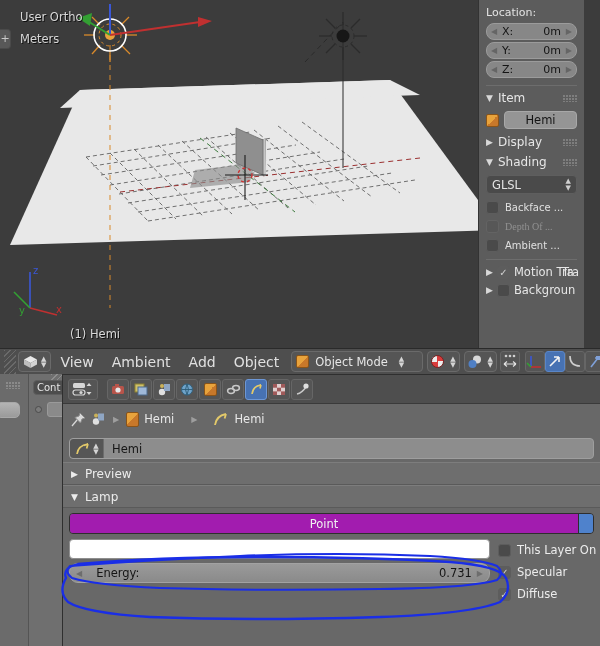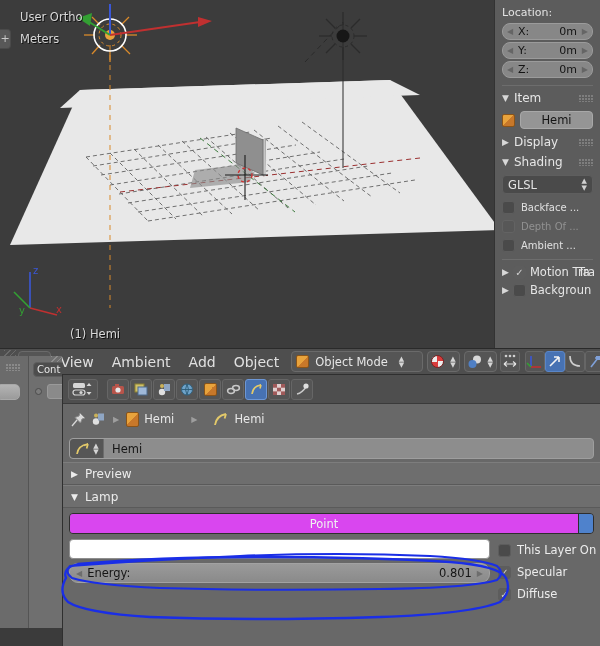--- a/index.html
+++ b/index.html
@@ -24,21 +24,21 @@
   }
   #vp-toggle {
     position:absolute; left:0px; top:29px; width:11px; height:20px;
     background:#585858; border:1px solid #4a4a4a; border-left:none;
     border-radius:0 4px 4px 0; color:#c9c9c9; font-size:11px;
     line-height:18px; text-align:center;
   }
 
   
   #npanel {
-    position:absolute; right:0; top:0; width:106px; height:348px;
+    position:absolute; right:16px; top:0; width:106px; height:348px;
     background:#5c5c5c; border-left:1px solid #333;
     padding:6px 7px 0 7px; overflow:hidden;
   }
   .np-label { color:#e2e2e2; font-size:11px; margin-bottom:4px; }
   .np-field {
     height:17px; background:#878787; border:1px solid #9b9b9b;
     border-radius:8px; display:flex; align-items:center;
     padding:0 4px; margin-bottom:2px; color:#1d1d1d; font-size:11px;
     position:relative;
   }
@@ -66,21 +66,21 @@
   .np-select .spin { margin-left:auto; font-size:7px; line-height:7px; color:#d0d0d0; text-align:center;}
   .np-row { display:flex; align-items:center; gap:6px; margin-bottom:6px; }
   .cbox {
     width:13px; height:13px; flex:0 0 13px; border-radius:3px;
     background:#4a4a4a; border:1px solid #5d5d5d;
     color:#cfcfcf; font-size:10px; line-height:11px; text-align:center;
   }
   .cbox.on { background:#5d5d5d; }
   .cbox.dim { background:#575757; border-color:#636363; }
   .np-row .txt { color:#e0e0e0; font-size:10px; white-space:nowrap; }
-  .np-row .txt.dim { color:#919191; }
+  .np-row .txt.dim { color:#919191;font-family:Liberation Serif, serif; }
   .item-row { display:flex; align-items:center; gap:5px; margin-bottom:6px; }
   .name-field {
     flex:1; height:18px; background:#959595; border:1px solid #a8a8a8;
     border-radius:4px; color:#141414; font-size:11.5px;
     display:flex; align-items:center; justify-content:center;
   }
   .np-head.sub { font-size:11.5px; gap:4px; margin:4px 0 4px;}
 
   
   #hdr {
@@ -157,48 +157,48 @@
     padding:0 8px; color:#ececec; font-size:12px;
     background:#6e6e6e; border-top:1px solid #7d7d7d; border-bottom:1px solid #5a5a5a;
   }
   .panel-hd .tri { font-size:9px; }
   #lampbody { padding:5px 6px 0; }
   .seg {
     display:flex; height:21px; border:1px solid #2e2e2e; border-radius:4px;
     overflow:hidden; margin-bottom:5px;
   }
   .seg > div {
-    flex:1; background:#d946ef; color:#f0f0f0; font-size:11.5px;
+    flex:1; background:#a21caf; color:#f0f0f0; font-size:11.5px;
     display:flex; align-items:center; justify-content:center;
     border-right:1px solid #2e2e2e;
   }
   .seg > div:last-child { border-right:none; }
   .seg > div.act { background:#4f82cc; color:#fff; }
   .two-col { display:flex; gap:6px; }
   .left-col { flex:1; min-width:0; }
   .right-col { width:98px; flex:0 0 98px; padding-left:2px; }
   .colorbar {
     height:20px; background:#ffffff; border:1px solid #8e8e8e;
     border-radius:4px; margin-bottom:4px;
   }
   .slider {
     height:20px; background:linear-gradient(#9a9a9a,#8a8a8a);
     border:1px solid #a2a2a2; border-radius:9px;
     display:flex; align-items:center; padding:0 6px;
     color:#151515; font-size:11.5px;
   }
   .slider .arl,.slider .arr { color:#6d6d6d; font-size:8px; }
-  .slider .lbl { margin-left:5px; }
+  .slider .lbl { margin-left:14px; }
   .slider .val { margin-left:auto; margin-right:5px; }
   .rc-row { display:flex; align-items:center; gap:6px; height:22px; }
   .rc-row .txt { font-size:11.5px; color:#ececec; white-space:nowrap; }
 
   
   #bgwin {
-    position:absolute; left:0; top:356px; width:62px; height:272px;
+    position:absolute; left:0; top:374px; width:62px; height:272px;
     background:#1d4ed8; overflow:hidden;
   }
   #bgwin .strip1 { position:absolute; left:0; top:0; width:28px; height:272px; background:#6b6b6b; }
   #bgwin .grip2 {
     position:absolute; left:6px; top:8px; width:14px; height:7px;
     background-image:radial-gradient(circle at 1px 1px,#8a8a8a 1px,transparent 1.2px);
     background-size:3px 3px;
   }
   #bgwin .ghost-btn {
     position:absolute; left:-4px; top:28px; width:24px; height:16px;
@@ -631,21 +631,21 @@
         <div>Point</div>
         <div class="act" style="flex:0 0 14px;"></div>
       </div>
 
       <div class="two-col">
         <div class="left-col">
           <div class="colorbar"></div>
           <div class="slider">
             <span class="arl">◀</span>
             <span class="lbl">Energy:</span>
-            <span class="val">0.801</span>
+            <span class="val">0.731</span>
             <span class="arr">▶</span>
           </div>
         </div>
 
         <div class="right-col">
           <div class="rc-row">
             <span class="cbox"></span>
             <span class="txt">This Layer On</span>
           </div>
           <div class="rc-row">

